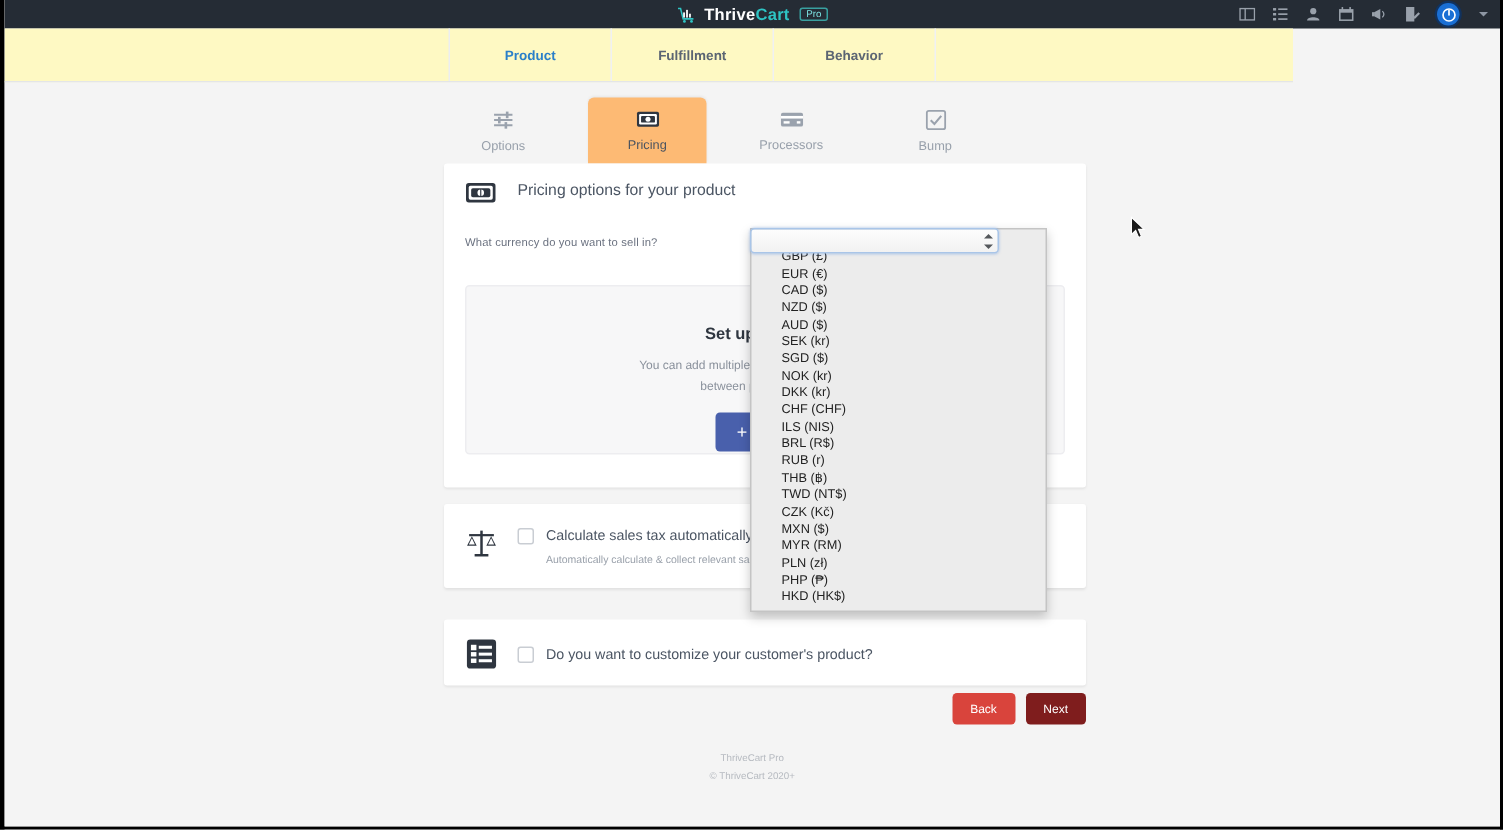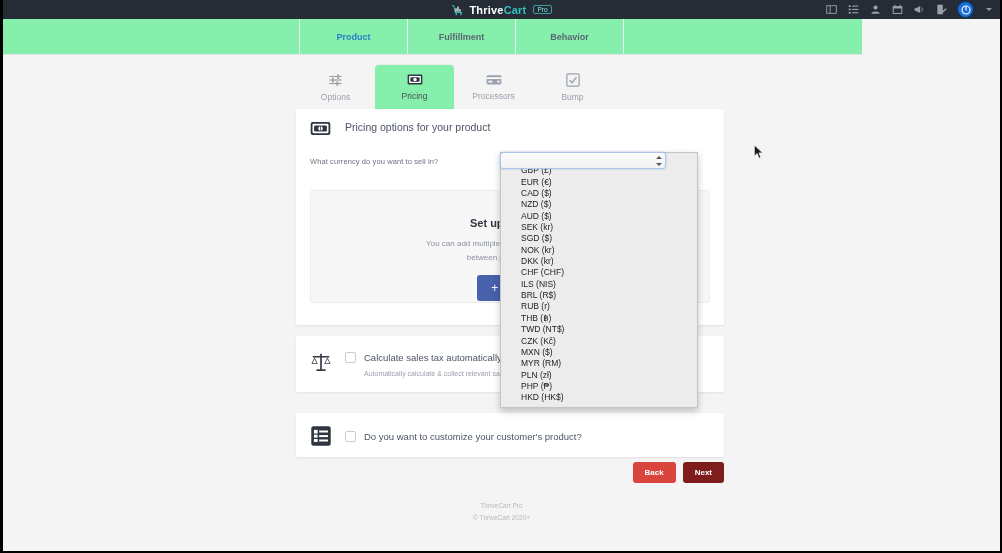--- a/index.html
+++ b/index.html
@@ -36,21 +36,21 @@
   .topnav .ti{ width:11px;height:11px; display:block; opacity:.85; cursor:pointer;}
   .avatar{
     width:15px;height:15px;border-radius:50%;
     background:#1a6fd4; display:flex;align-items:center;justify-content:center;
     box-shadow:0 0 0 1.5px #11325e;
   }
   .caret-down{ width:0;height:0;border-left:3px solid transparent;border-right:3px solid transparent;border-top:3px solid #8d96a3; margin-left:2px;}
 
   
   .mainnav{
-    background:#86efac; height:36px; width:859px;
+    background:#fef9c3; height:36px; width:859px;
     display:flex; align-items:stretch;
     border-bottom:1px solid #e3e5e8;
     position:relative;
   }
   .mainnav-spacer{ width:297px; border-right:1px solid #eceef0;}
   .mainnav-tab{
     width:108px; display:flex; align-items:center; justify-content:center;
     font-size:9px; font-weight:bold; color:#5b6573; cursor:pointer;
     border-right:1px solid #f0f1f3;
   }
@@ -58,29 +58,29 @@
 
   
   .canvas{
     position:absolute; left:0; top:55px; width:997px; height:496px;
     background:#f4f4f4;
   }
 
   
   .subtabs{
     position:absolute; left:293px; top:10px;
-    display:flex; align-items:flex-end; gap:0;justify-content:space-between;
+    display:flex; align-items:flex-end; gap:17px;justify-content:space-between;
   }
   .subtab{
     width:79px; height:44px; display:flex; flex-direction:column;
     align-items:center; justify-content:center; gap:5px;
     cursor:pointer; color:#98a0ab; font-size:8.5px;
     border-radius:4px 4px 0 0;
   }
-  .subtab.active{ background:#86efac; color:#4a5360; box-shadow:0 -1px 2px rgba(0,0,0,.05); }
+  .subtab.active{ background:#fdba74; color:#4a5360; box-shadow:0 -1px 2px rgba(0,0,0,.05); }
   .subtab svg{ display:block; }
 
   
   .panel{
     position:absolute; left:293px; top:54px; width:428px;
     background:#ffffff; border-radius:2px;
     box-shadow:0 1px 2px rgba(0,0,0,.08);
   }
   .panel-head{
     display:flex; align-items:flex-start; gap:14px;
@@ -133,21 +133,21 @@
   .chk-label{ font-size:9.5px; color:#4b5563;}
   .row-sub{ font-size:7px; color:#9aa1ab; margin-top:7px; margin-left:19px;}
 
   
   .foot-btns{
     position:absolute; left:293px; width:428px; top:407px;
     display:flex; justify-content:flex-end; gap:7px;
   }
   .btn-back,.btn-next{
     border:none; border-radius:3px; color:#fff;
-    font-size:8px; font-weight:bold; padding:6px 12px; cursor:pointer;
+    font-size:8px; font-weight:normal; padding:6px 12px; cursor:pointer;
     font-family:"Liberation Sans", sans-serif;
   }
   .btn-back{ background:#d9443c; }
   .btn-next{ background:#7f1d1d;text-align:right; }
 
   .footer-text{
     position:absolute; left:0; width:997px; top:445px;
     text-align:center; font-size:6.5px; color:#b6bac0; line-height:1.9;
   }
 

